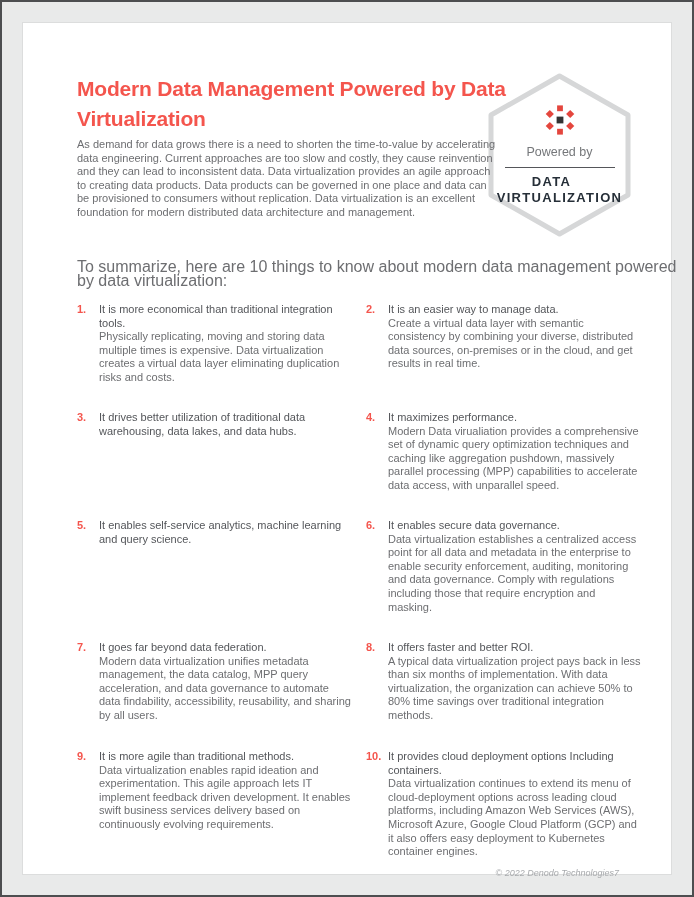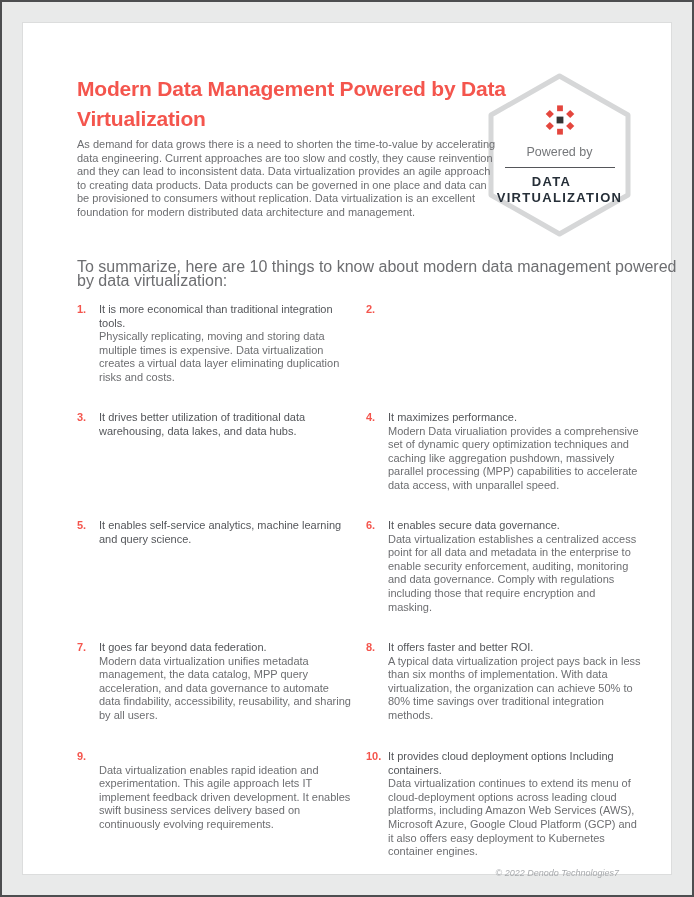--- a/index.html
+++ b/index.html
@@ -119,20 +119,24 @@
       <div class="item">
         <span class="item-number">1.</span>
         <span class="item-text">
           <span class="item-heading">It is more economical  than traditional integration tools.</span><br>
           <span class="item-body">Physically replicating, moving and storing data multiple times is expensive. Data virtualization creates a virtual data layer eliminating duplication risks and costs.</span>
         </span>
       </div>
 
       <div class="item">
         <span class="item-number">2.</span>
+        <span class="item-text">
+          <span class="item-heading">It is an easier way to manage data.</span><br>
+          <span class="item-body">Create a virtual data layer with semantic consistency by combining your diverse, distributed data sources, on-premises or in the cloud, and get results in real time.</span>
+        </span>
       </div>
 
       <div class="item">
         <span class="item-number">3.</span>
         <span class="item-text">
           <span class="item-heading">It drives better utilization of traditional data warehousing, data lakes, and data hubs.</span><br>
         </span>
       </div>
 
       <div class="item">
@@ -170,21 +174,21 @@
         <span class="item-number">8.</span>
         <span class="item-text">
           <span class="item-heading">It offers faster and better ROI.</span><br>
           <span class="item-body">A typical data virtualization project pays back in less than six months of implementation. With data virtualization, the organization can achieve 50% to 80% time savings over traditional integration methods.</span>
         </span>
       </div>
 
       <div class="item">
         <span class="item-number">9.</span>
         <span class="item-text">
-          <br>
+          <span class="item-heading">It is more agile than traditional methods.</span><br>
           <span class="item-body">Data virtualization enables rapid ideation and experimentation. This agile approach lets IT implement feedback driven development. It enables swift business services delivery based on continuously evolving requirements.</span>
         </span>
       </div>
 
       <div class="item">
         <span class="item-number">10.</span>
         <span class="item-text">
           <span class="item-heading">It provides cloud deployment options Including containers.</span><br>
           <span class="item-body">Data virtualization continues to extend its menu of cloud-deployment options across leading cloud platforms, including Amazon Web Services (AWS), Microsoft Azure, Google Cloud Platform (GCP) and it also offers easy deployment to Kubernetes container engines.</span>
         </span>

